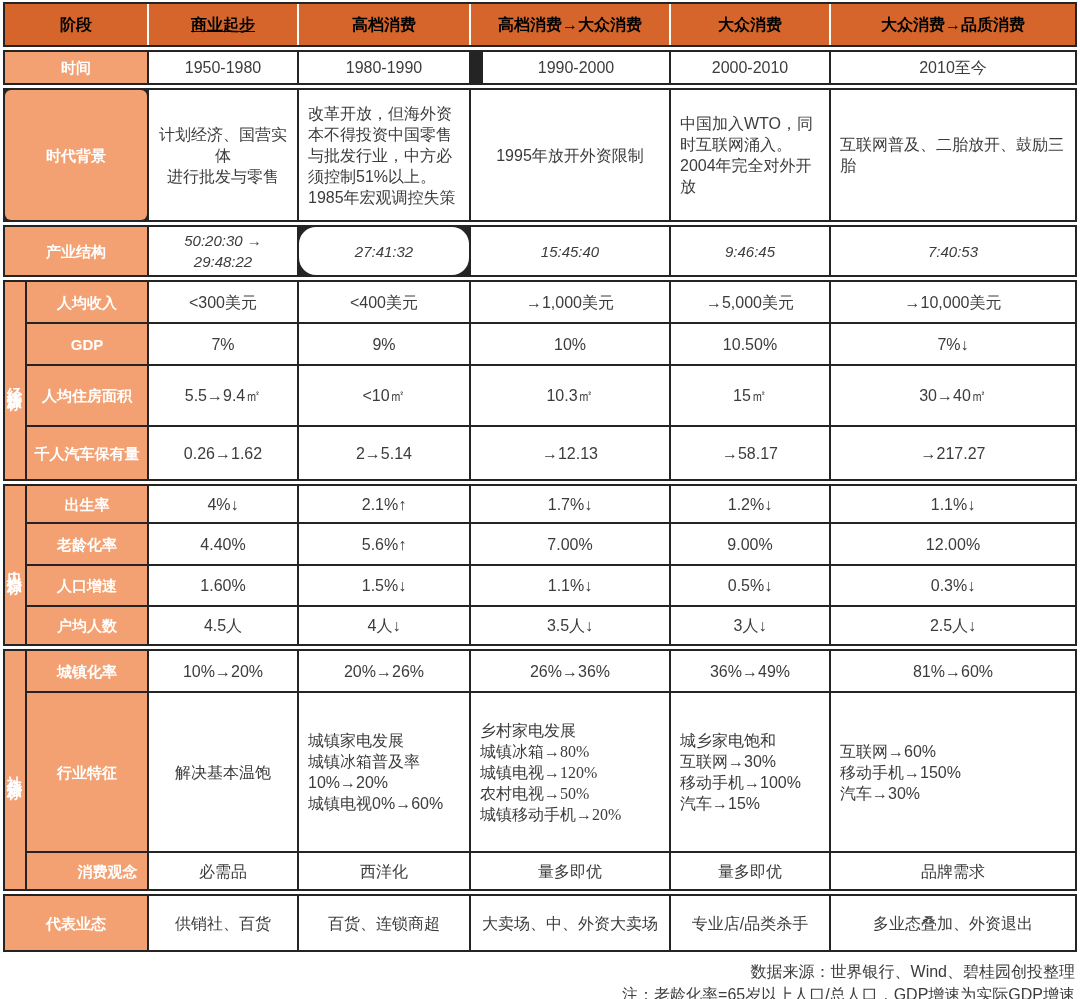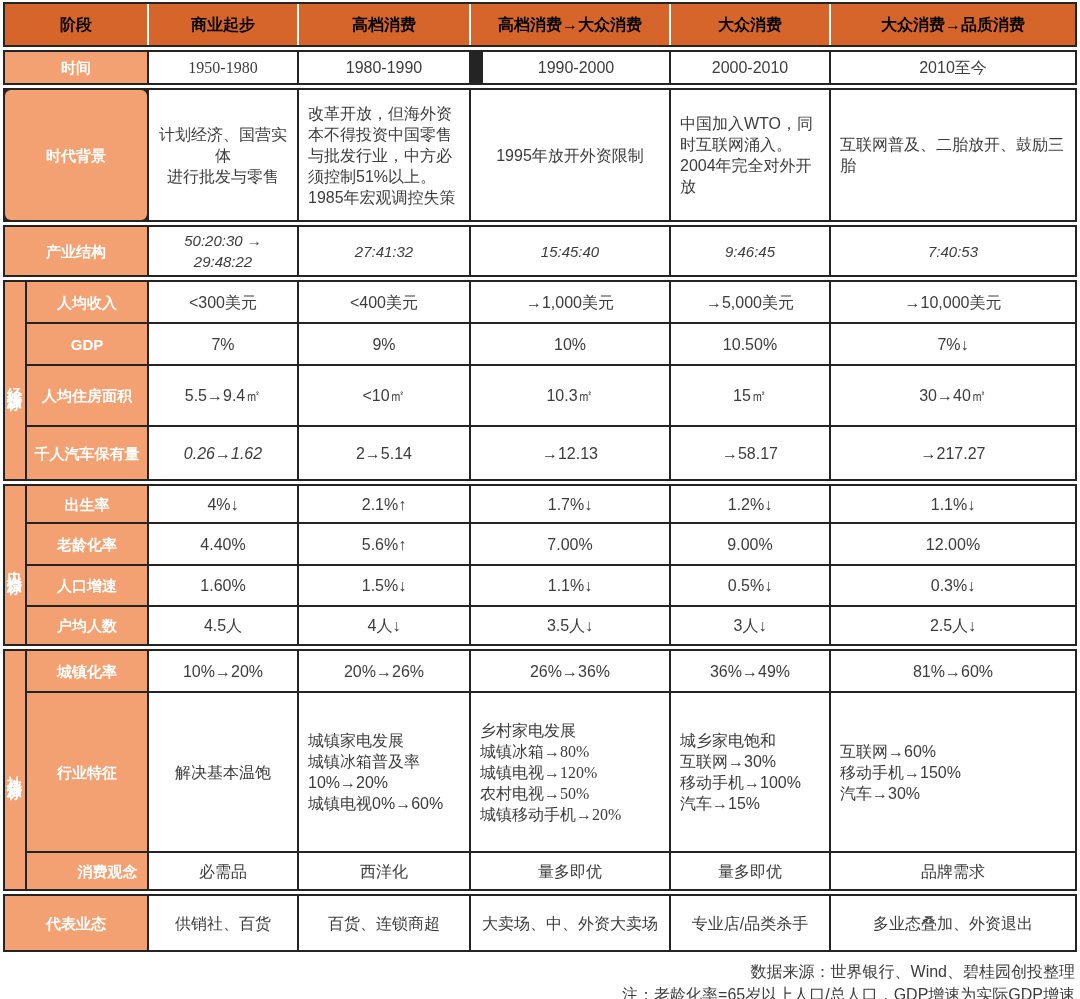--- a/index.html
+++ b/index.html
@@ -56,48 +56,48 @@
     font-size: 16px; line-height: 23px; color: #3c3c3c;
   }
 </style>
 </head>
 <body>
 
 <div class="page">
   <div id="table-root">
       <div class="block hdr">
         <div class="cell lbl span2" style="min-height: 41px;">阶段</div>
-        <div class="cell" style="min-height: 41px;">商业起步</div>
+        <div class="cell" style="min-height: 41px; text-decoration: underline;">商业起步</div>
         <div class="cell" style="min-height: 41px;">高档消费</div>
         <div class="cell" style="min-height: 41px;">高档消费→大众消费</div>
         <div class="cell" style="min-height: 41px;">大众消费</div>
         <div class="cell" style="min-height: 41px;">大众消费→品质消费</div>
       </div>
       <div class="block">
         <div class="cell lbl span2" style="min-height: 31px;">时间</div>
-        <div class="cell" style="min-height: 31px; font-family: Liberation Serif, serif;">1950-1980</div>
+        <div class="cell" style="min-height: 31px;">1950-1980</div>
         <div class="cell" style="min-height: 31px;">1980-1990</div>
         <div class="cell" style="min-height: 31px; margin-left: 12px;">1990-2000</div>
         <div class="cell" style="min-height: 31px;">2000-2010</div>
         <div class="cell" style="min-height: 31px;">2010至今</div>
       </div>
       <div class="block">
         <div class="cell lbl span2" style="min-height: 130px; border-radius: 6px;">时代背景</div>
         <div class="cell" style="min-height: 130px;">计划经济、国营实体
 进行批发与零售</div>
         <div class="cell left" style="min-height: 130px;">改革开放，但海外资本不得投资中国零售与批发行业，中方必须控制51%以上。1985年宏观调控失策</div>
         <div class="cell" style="min-height: 130px;">1995年放开外资限制</div>
         <div class="cell left" style="min-height: 130px;">中国加入WTO，同时互联网涌入。2004年完全对外开放</div>
         <div class="cell left" style="min-height: 130px;">互联网普及、二胎放开、鼓励三胎</div>
       </div>
       <div class="block">
         <div class="cell lbl span2" style="min-height: 33px;">产业结构</div>
         <div class="cell italic" style="min-height: 33px;">50:20:30 →
 29:48:22</div>
-        <div class="cell italic" style="min-height: 33px;">27:41:32</div>
+        <div class="cell italic" style="min-height: 33px; border-radius: 17px;">27:41:32</div>
         <div class="cell italic" style="min-height: 33px;">15:45:40</div>
         <div class="cell italic" style="min-height: 33px;">9:46:45</div>
         <div class="cell italic" style="min-height: 33px;">7:40:53</div>
       </div>
       <div class="block">
         <div class="cell lbl vlabel" style="grid-area: 1 / 1 / span 4;">经济指标</div>
         <div class="cell lbl" style="min-height: 40px;">人均收入</div>
         <div class="cell" style="min-height: 40px;">&lt;300美元</div>
         <div class="cell" style="min-height: 40px;">&lt;400美元</div>
         <div class="cell" style="min-height: 40px;">→1,000美元</div>
@@ -109,21 +109,21 @@
         <div class="cell" style="min-height: 40px;">10%</div>
         <div class="cell" style="min-height: 40px;">10.50%</div>
         <div class="cell" style="min-height: 40px;">7%↓</div>
         <div class="cell lbl" style="min-height: 59px;">人均住房面积</div>
         <div class="cell" style="min-height: 59px;">5.5→9.4㎡</div>
         <div class="cell" style="min-height: 59px;">&lt;10㎡</div>
         <div class="cell" style="min-height: 59px;">10.3㎡</div>
         <div class="cell" style="min-height: 59px;">15㎡</div>
         <div class="cell" style="min-height: 59px;">30→40㎡</div>
         <div class="cell lbl" style="min-height: 52px;">千人汽车保有量</div>
-        <div class="cell" style="min-height: 52px; font-style: italic;">0.26→1.62</div>
+        <div class="cell" style="min-height: 52px;">0.26→1.62</div>
         <div class="cell" style="min-height: 52px;">2→5.14</div>
         <div class="cell" style="min-height: 52px;">→12.13</div>
         <div class="cell" style="min-height: 52px;">→58.17</div>
         <div class="cell" style="min-height: 52px;">→217.27</div>
       </div>
       <div class="block">
         <div class="cell lbl vlabel" style="grid-area: 1 / 1 / span 4;">人口指标</div>
         <div class="cell lbl" style="min-height: 36px;">出生率</div>
         <div class="cell" style="min-height: 36px;">4%↓</div>
         <div class="cell" style="min-height: 36px;">2.1%↑</div>

